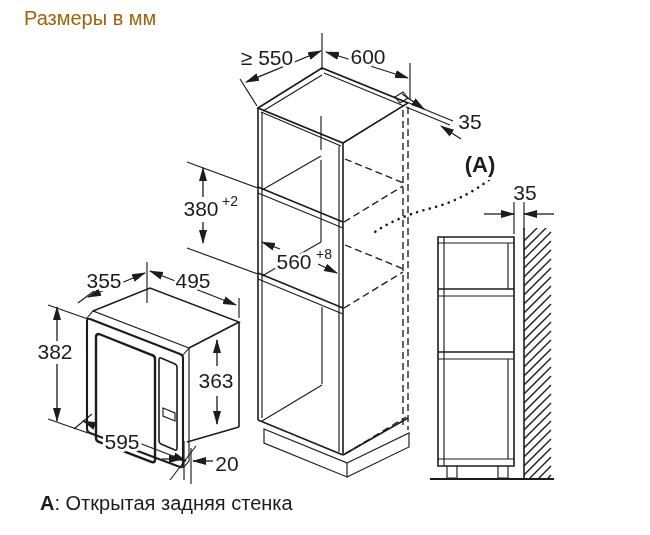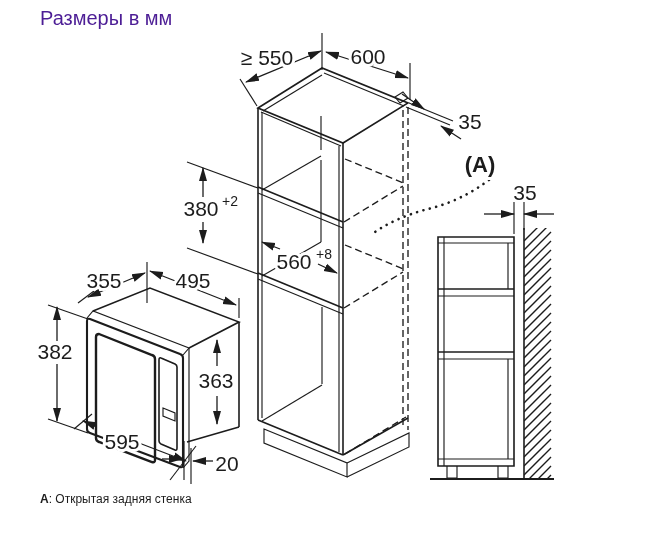--- a/index.html
+++ b/index.html
@@ -11,22 +11,22 @@
   .dimline{stroke-width:1.3;}
   .heavy{stroke-width:2.1;}
   .win{stroke-width:2.4;}
   .dash{stroke-width:1.35;stroke-dasharray:7 4;}
   .hatch{stroke-width:1.4;}
   text{font-family:"Liberation Sans",sans-serif;font-size:21px;fill:#1c1c1c;
        text-anchor:middle;paint-order:stroke;stroke:#ffffff;stroke-width:6px;
        stroke-linejoin:round;}
   text.sup{font-size:14px;text-anchor:start;stroke-width:4px;}
   text.marker-a{font-size:22px;font-weight:bold;}
-  .title{position:absolute;left:40px;top:7px;font-size:20px;color:#4c1d95;}
-  .caption{position:absolute;left:40px;top:492px;font-size:12px;color:#1c1c1c;}
+  .title{position:absolute;left:24px;top:7px;font-size:20px;color:#a16207;}
+  .caption{position:absolute;left:40px;top:492px;font-size:20px;color:#1c1c1c;}
   .caption b{font-weight:bold;}
 </style>
 </head>
 <body>
 
 <div class="stage">
 
   <div class="title">Размеры в мм</div>
 
   <svg width="650" height="535" viewBox="0 0 650 535">

